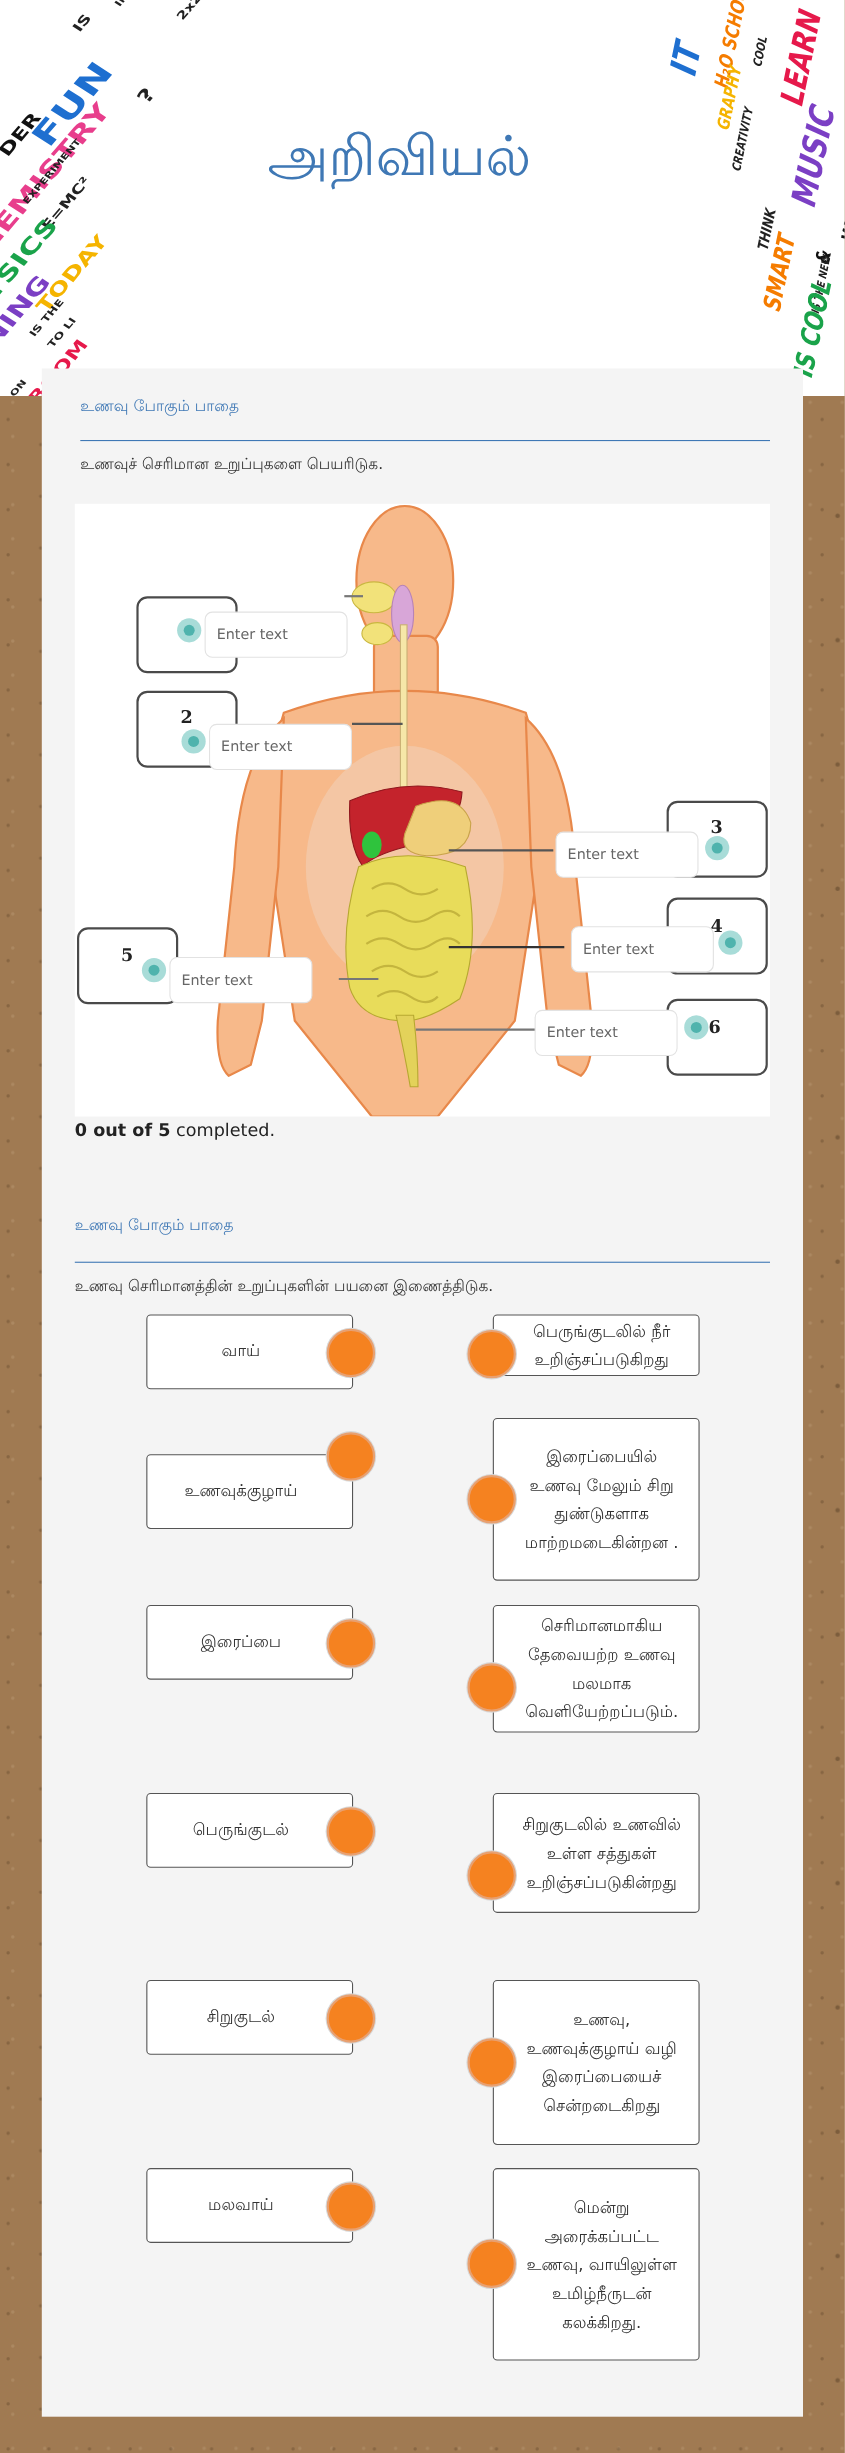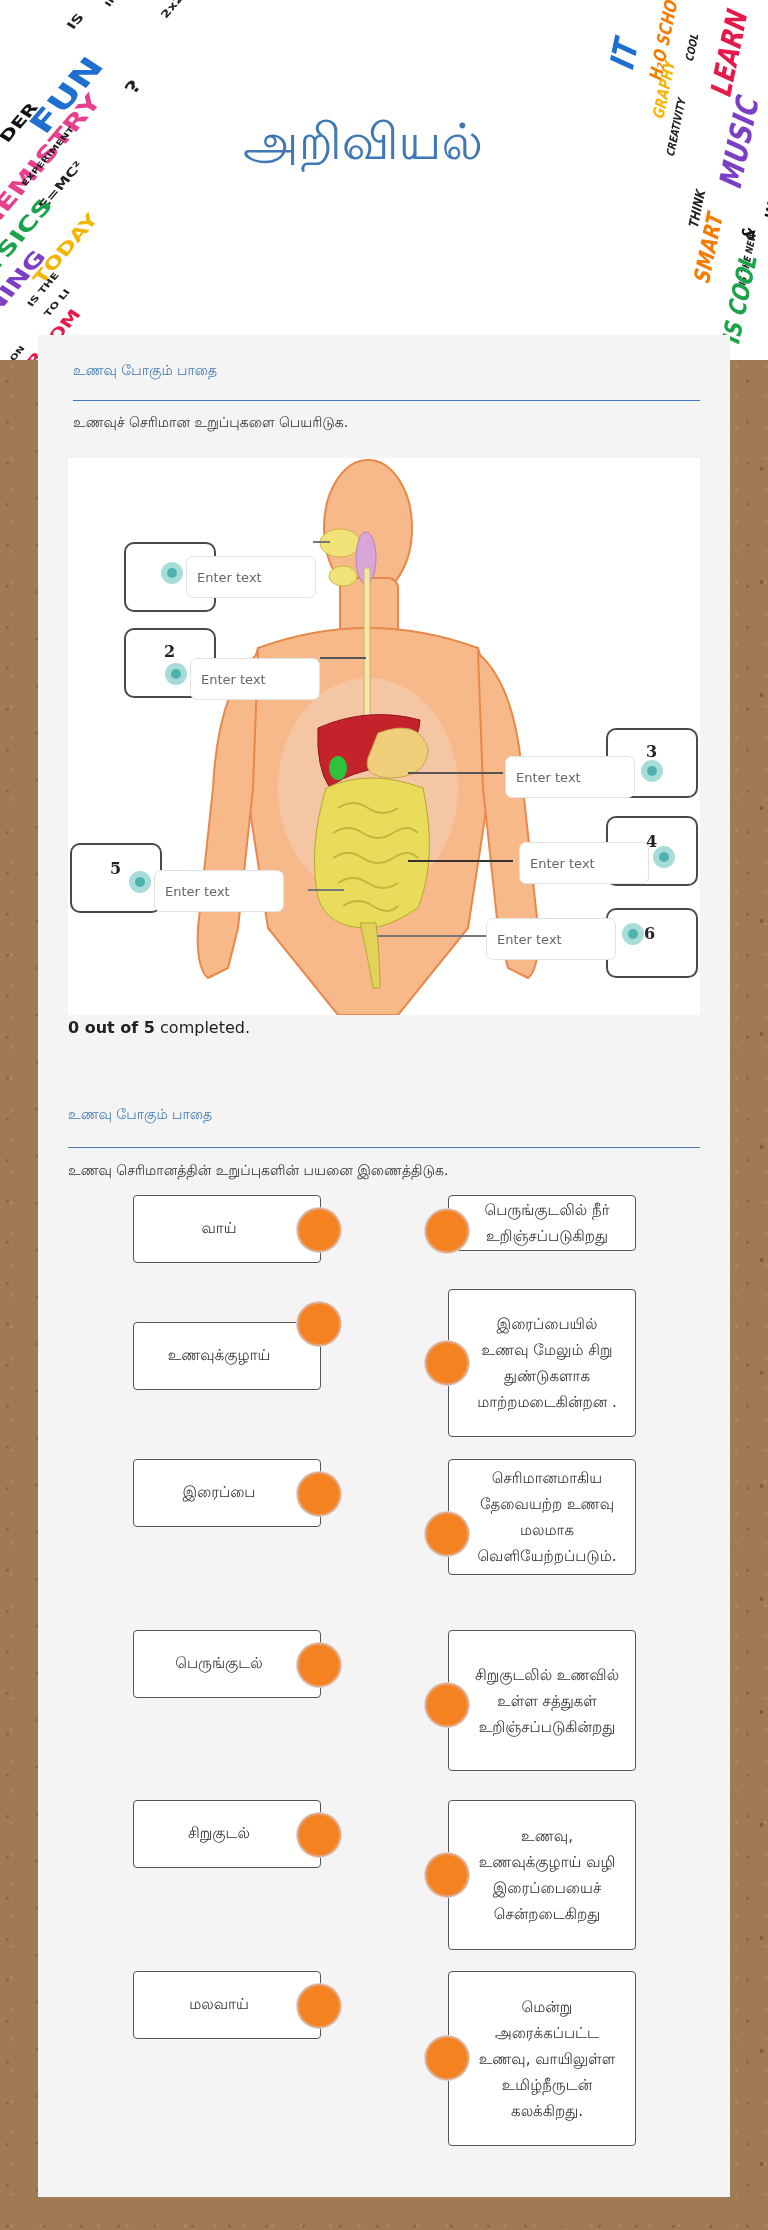--- a/index.html
+++ b/index.html
@@ -252,21 +252,21 @@
 
 <div class="match-right" style="top:1195px;height:56px;">
     <span>பெருங்குடலில் நீர் உறிஞ்சப்படுகிறது</span>
   </div>
 <div class="match-right" style="top:1289px;height:148px;">
     <span>இரைப்பையில் உணவு மேலும் சிறு துண்டுகளாக மாற்றமடைகின்றன .</span>
   </div>
 <div class="match-right" style="top:1459px;height:116px;">
     <span>செரிமானமாகிய தேவையற்ற உணவு மலமாக வெளியேற்றப்படும்.</span>
   </div>
-<div class="match-right" style="top:1630px;height:141px;">
+<div class="match-right" style="top:1630px;height:109px;">
     <span>சிறுகுடலில் உணவில் உள்ள சத்துகள் உறிஞ்சப்படுகின்றது</span>
   </div>
 <div class="match-right" style="top:1800px;height:150px;">
     <span>உணவு, உணவுக்குழாய் வழி இரைப்பையைச் சென்றடைகிறது</span>
   </div>
 <div class="match-right" style="top:1971px;height:175px;">
     <span>மென்று அரைக்கப்பட்ட உணவு, வாயிலுள்ள உமிழ்நீருடன் கலக்கிறது.</span>
   </div>
 
 <div class="dot" style="left:425px;top:1209px;"></div>

